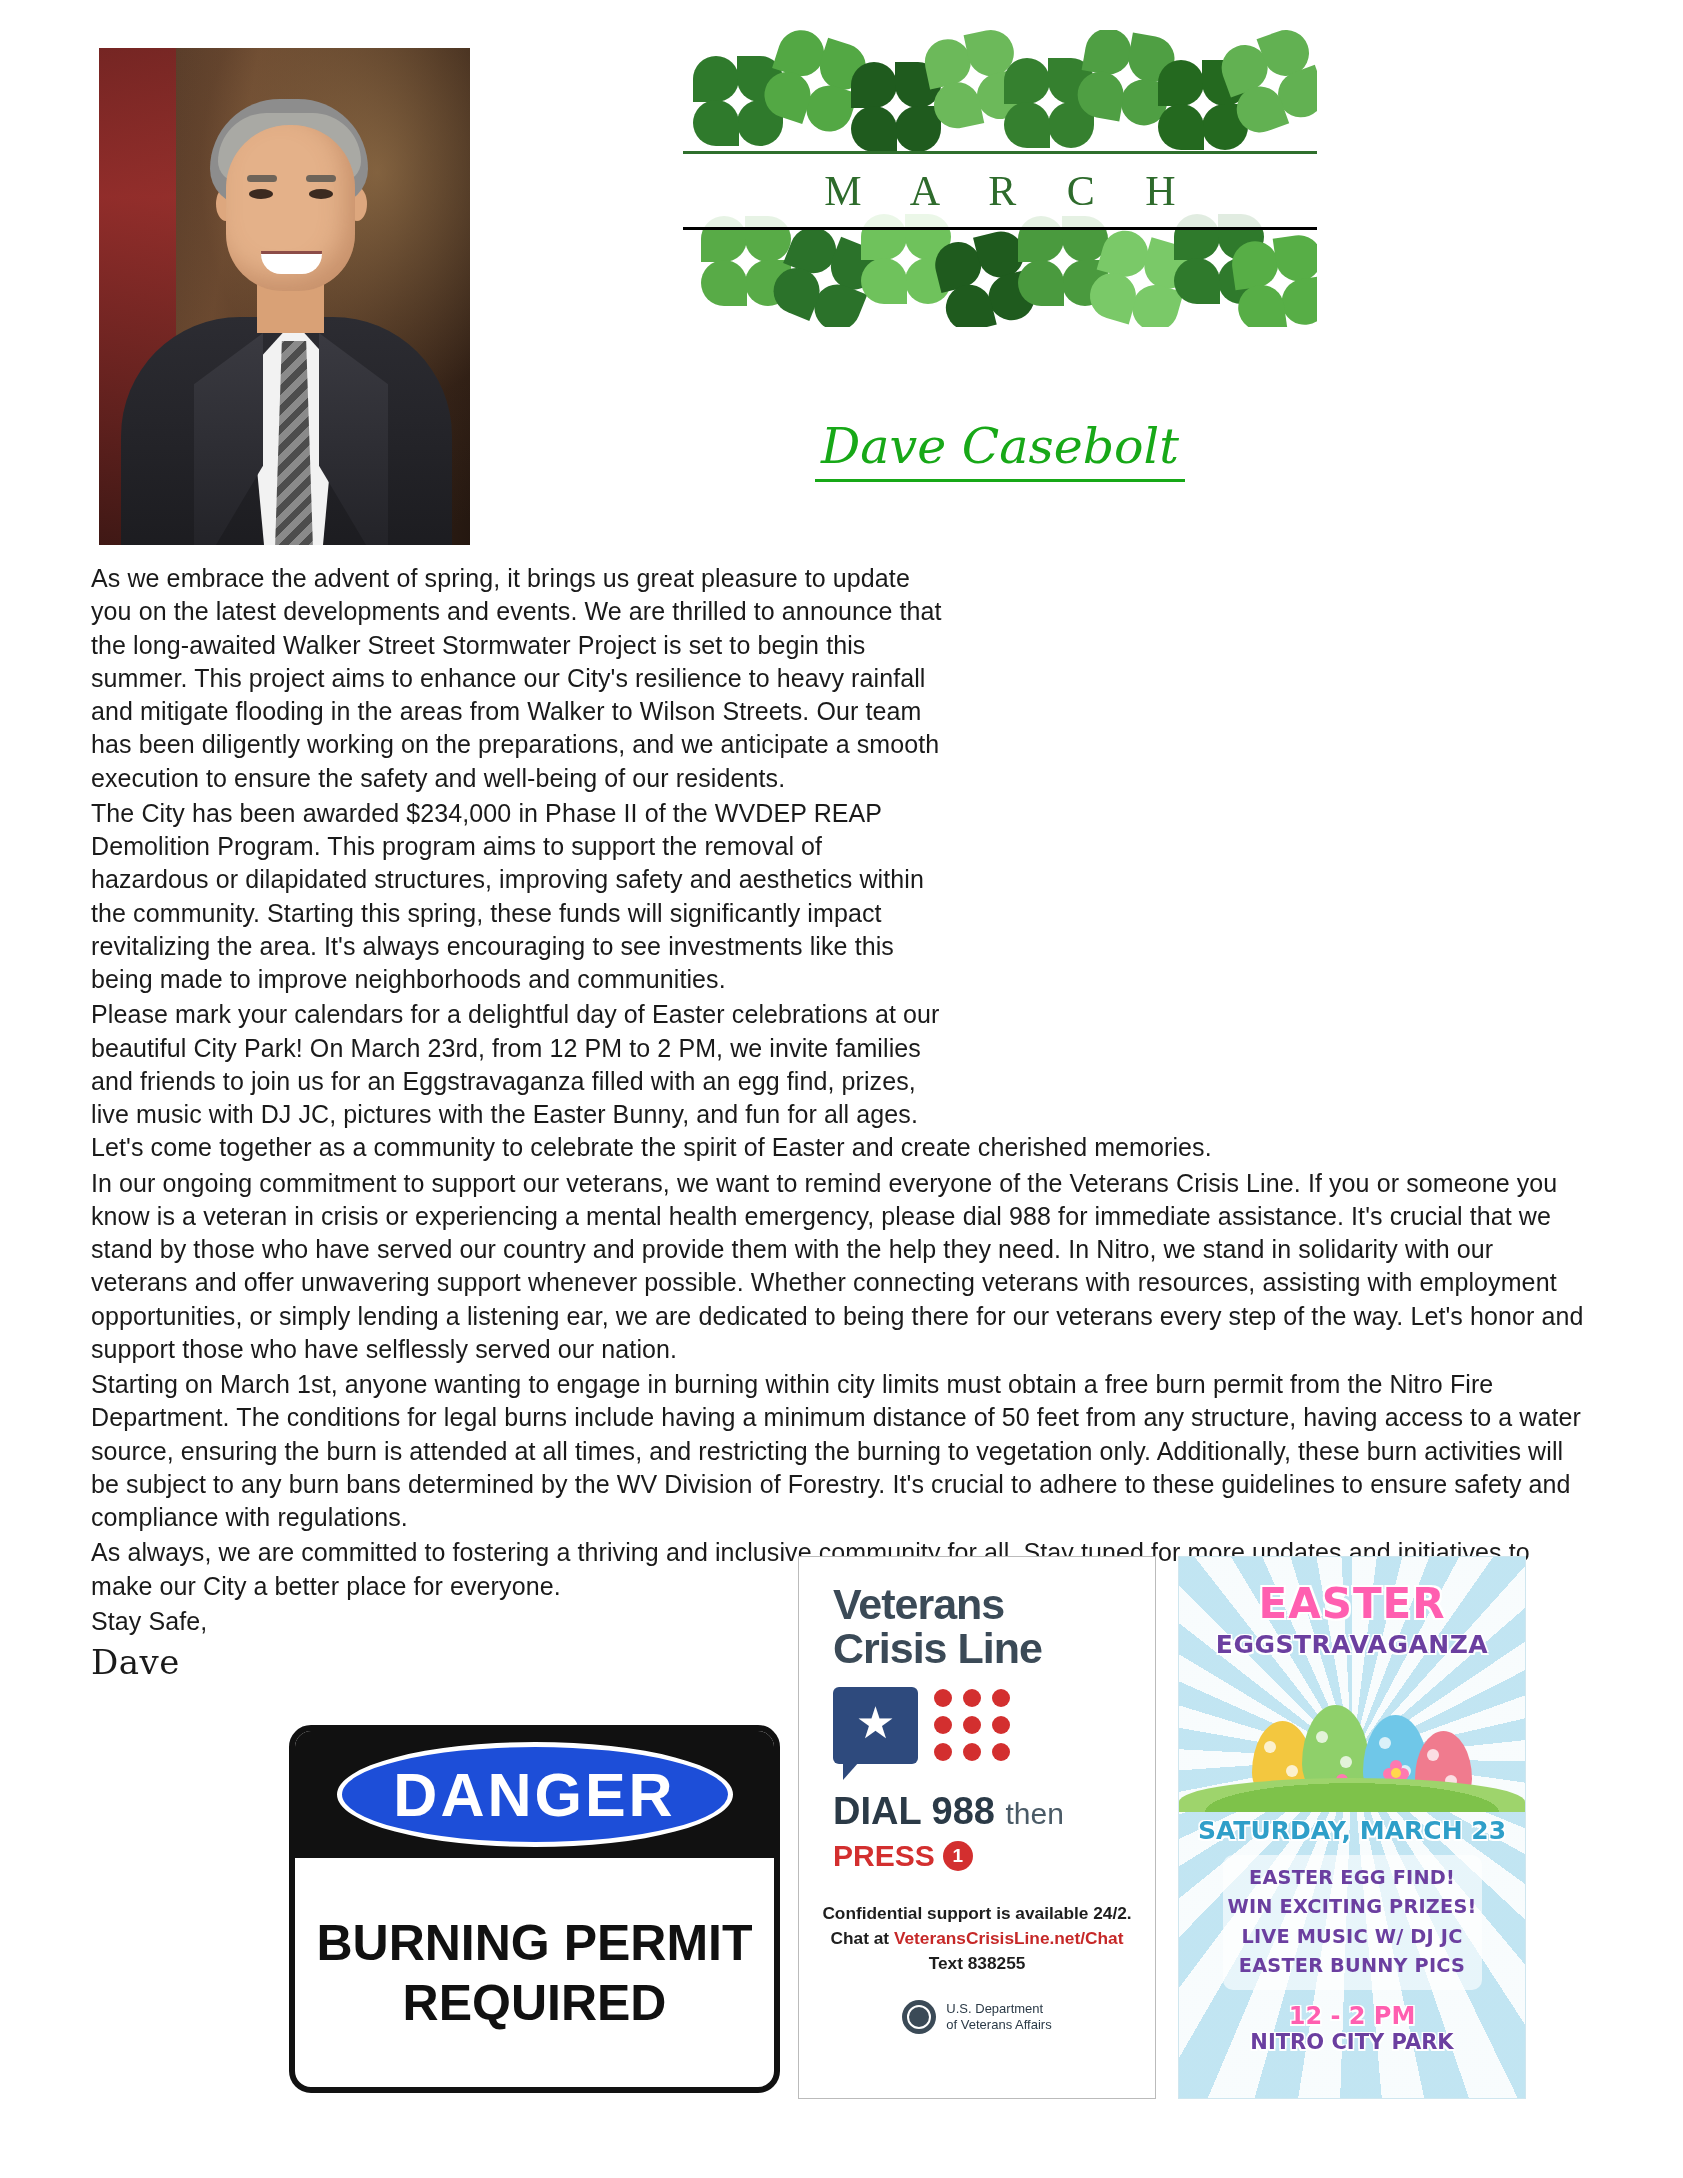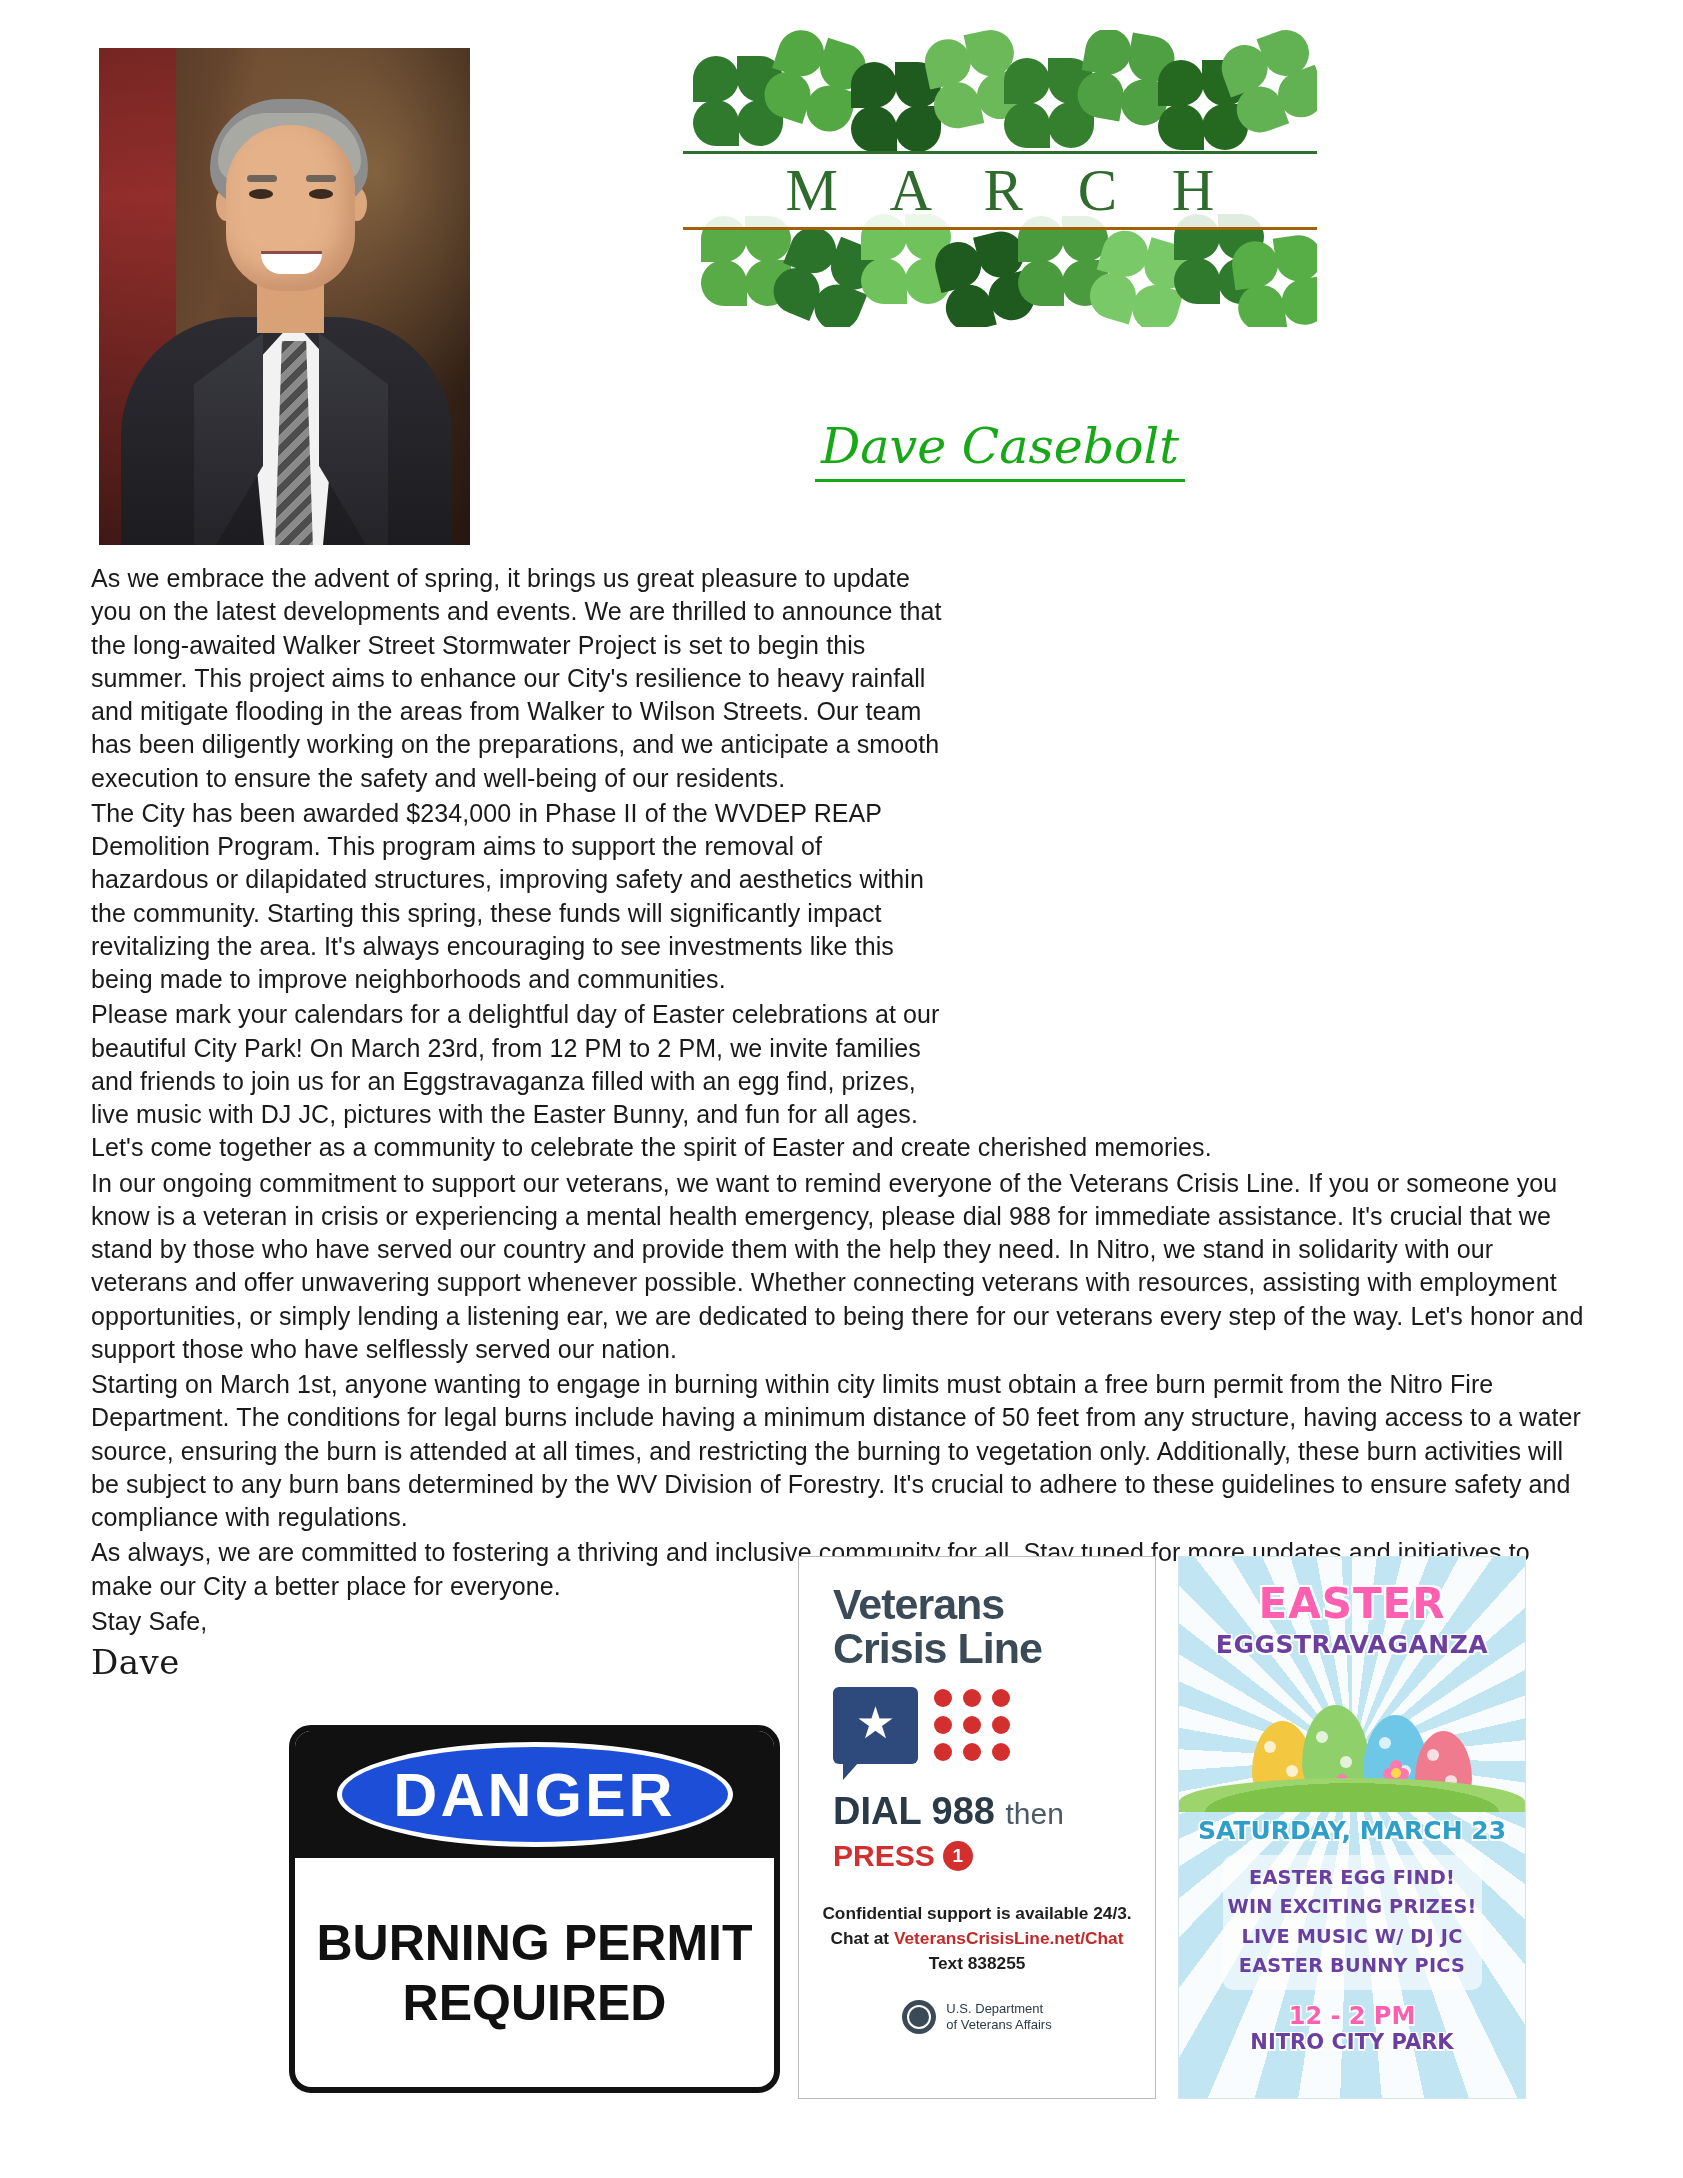--- a/index.html
+++ b/index.html
@@ -146,27 +146,27 @@
   .clover span:nth-child(3){ left:46px; top:46px; transform: rotate(180deg); }
   .clover span:nth-child(4){ left:2px;  top:46px; transform: rotate(270deg); }
 
   .march-word {
     position: absolute;
     left: 0; right: 0;
     top: 121px;
     height: 73px;
     background: rgba(255,255,255,.86);
     border-top: 3px solid #2f6f2d;
-    border-bottom: 3px solid #a16207;
+    border-bottom: 3px solid #000000;
     display: flex;
     align-items: center;
     justify-content: center;
     letter-spacing: 20px;
     font-family: "Liberation Serif", serif;
-    font-size: 59px;
+    font-size: 42px;
     color: #2e6b2c;
     text-indent: 20px;
   }
   .mayors-message {
     position: absolute;
     left: 0; right: 0;
     top: 297px;
     text-align: center;
     font-family: "DejaVu Sans", sans-serif;
     font-weight: bold;
@@ -683,21 +683,21 @@
     <div class="vcl-dial">
       <span>DIAL 988</span>
       <em>then</em>
     </div>
     <div class="vcl-press">
       <span>PRESS</span>
       <span class="press-badge">1</span>
     </div>
 
     <div class="vcl-fine">
-      <div>Confidential support is available 24/3.</div>
+      <div>Confidential support is available 24/2.</div>
       <div>
         <span>Chat at </span><span class="link">VeteransCrisisLine.net/Chat</span>
       </div>
       <div>Text 838255</div>
     </div>
 
     <div class="vcl-va">
       <div class="va-seal"></div>
       <div class="va-text">
         <div>U.S. Department</div>

